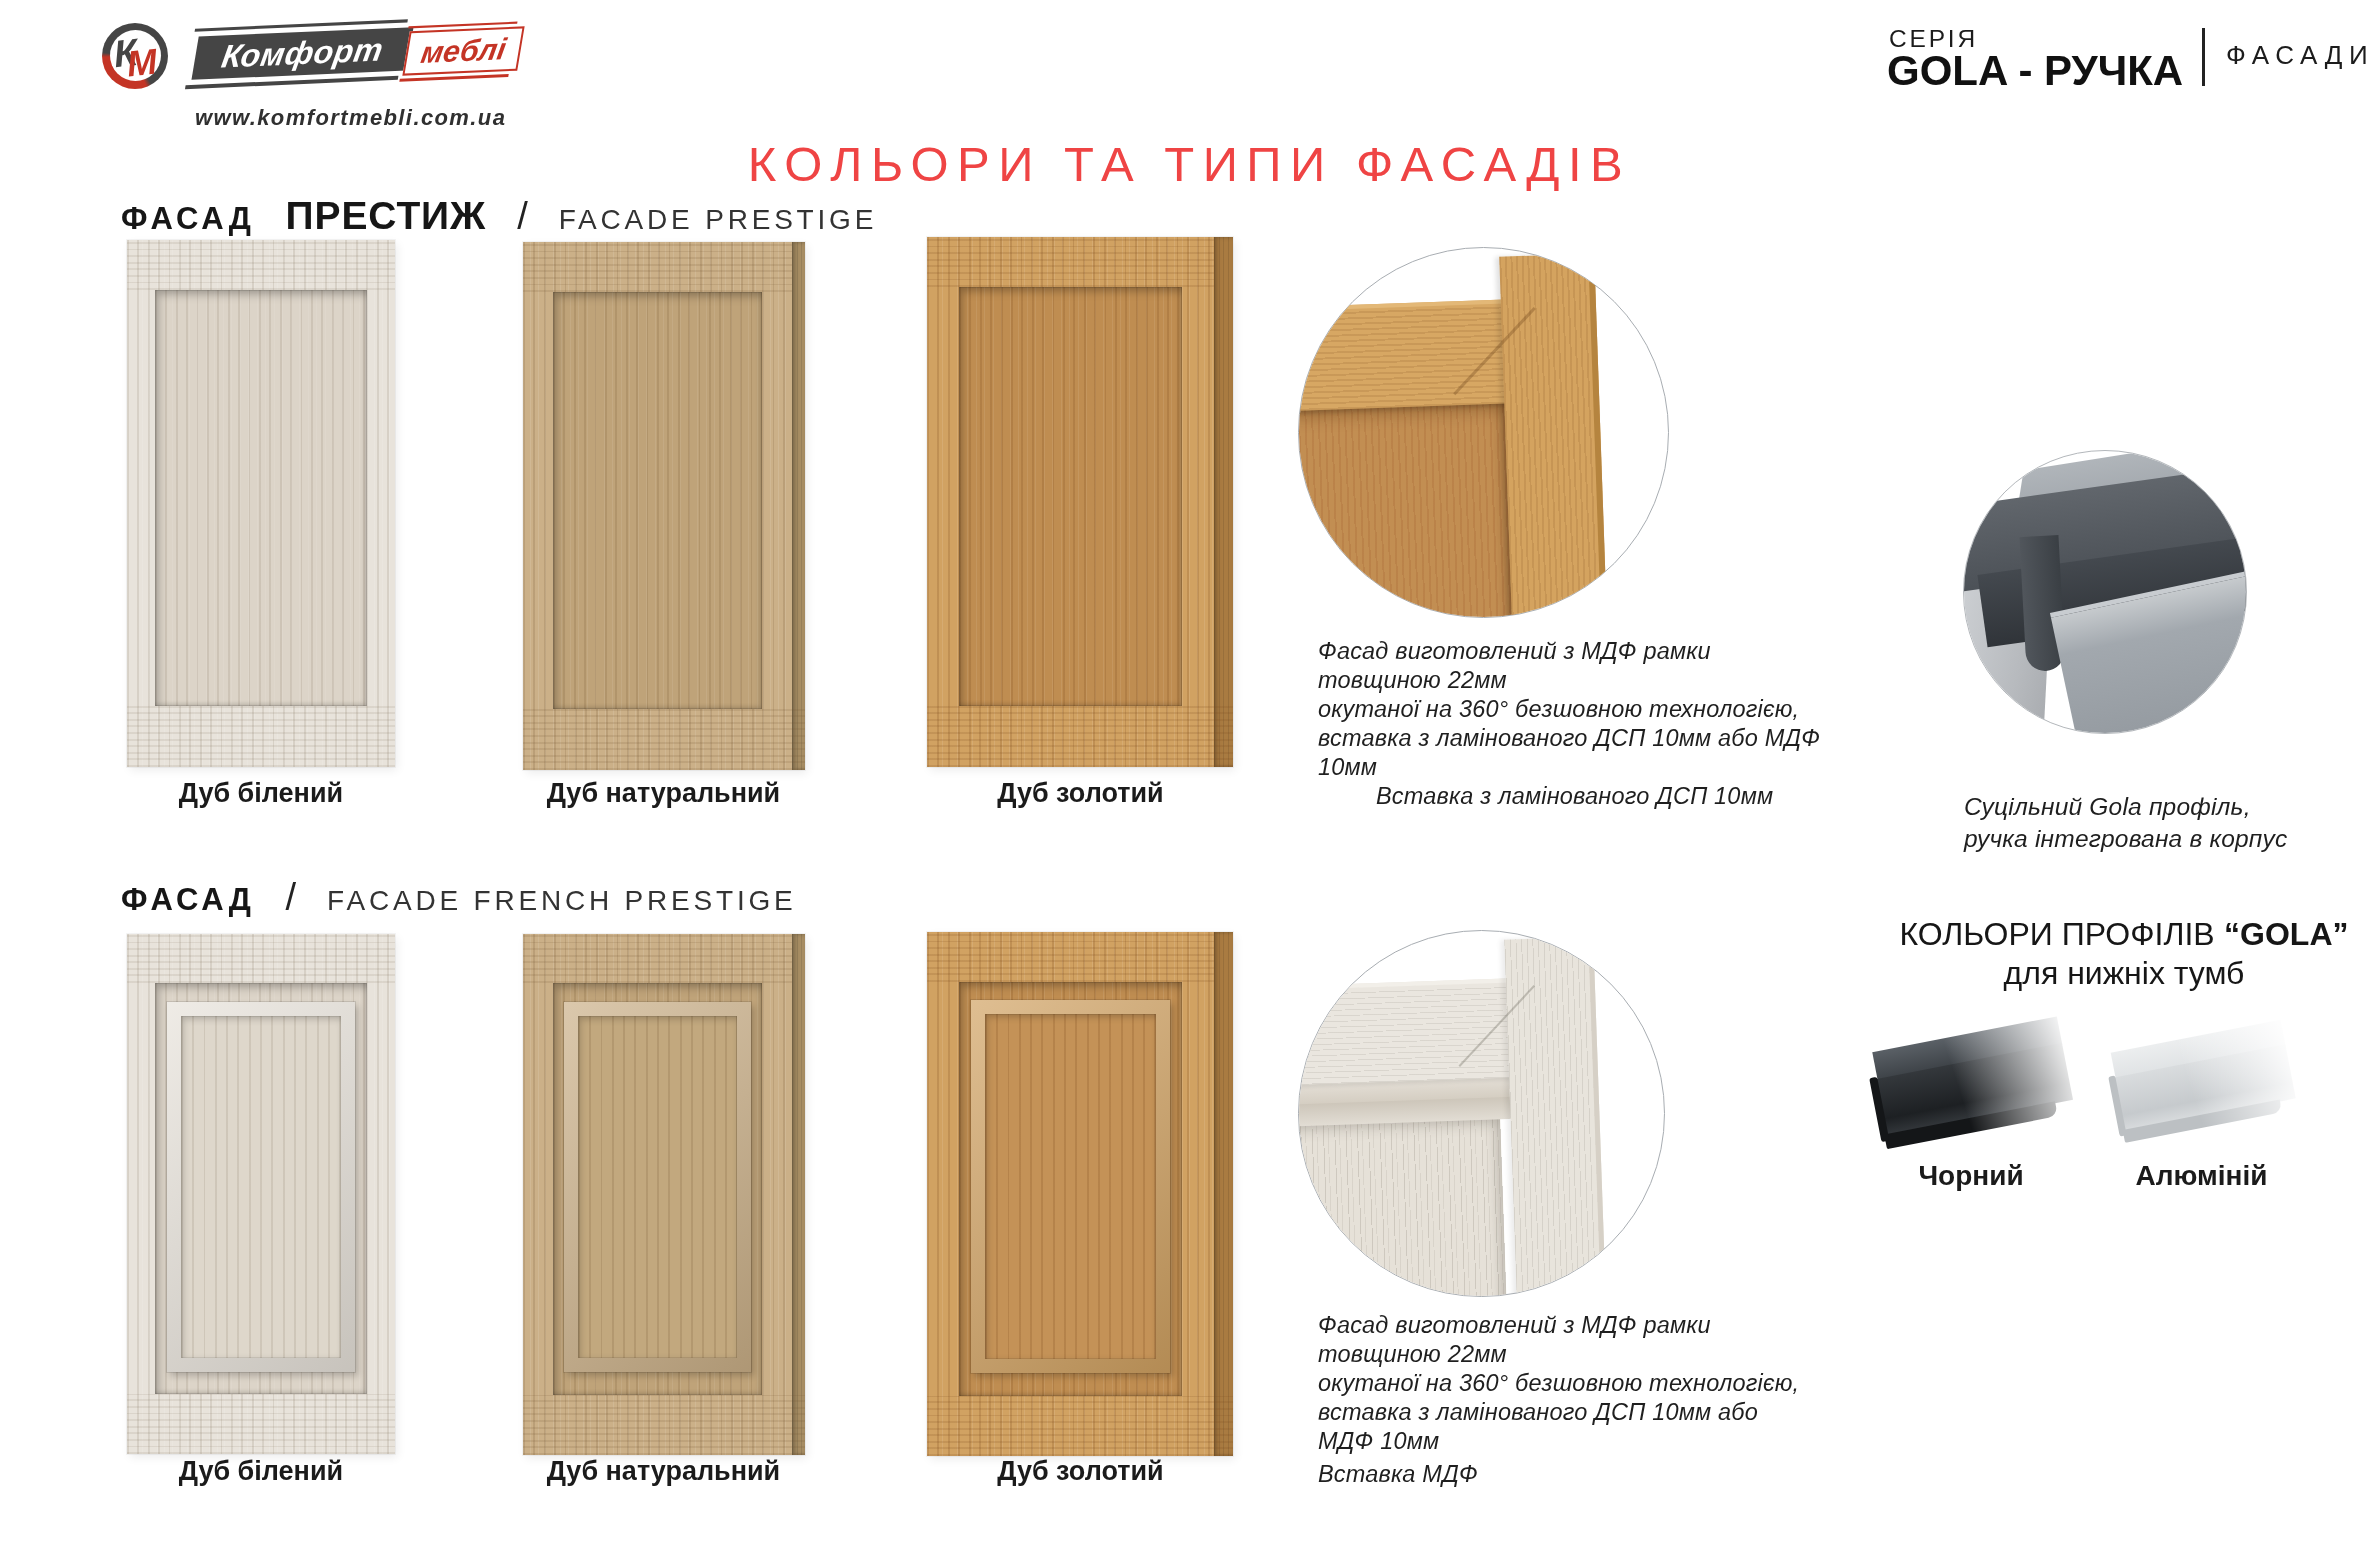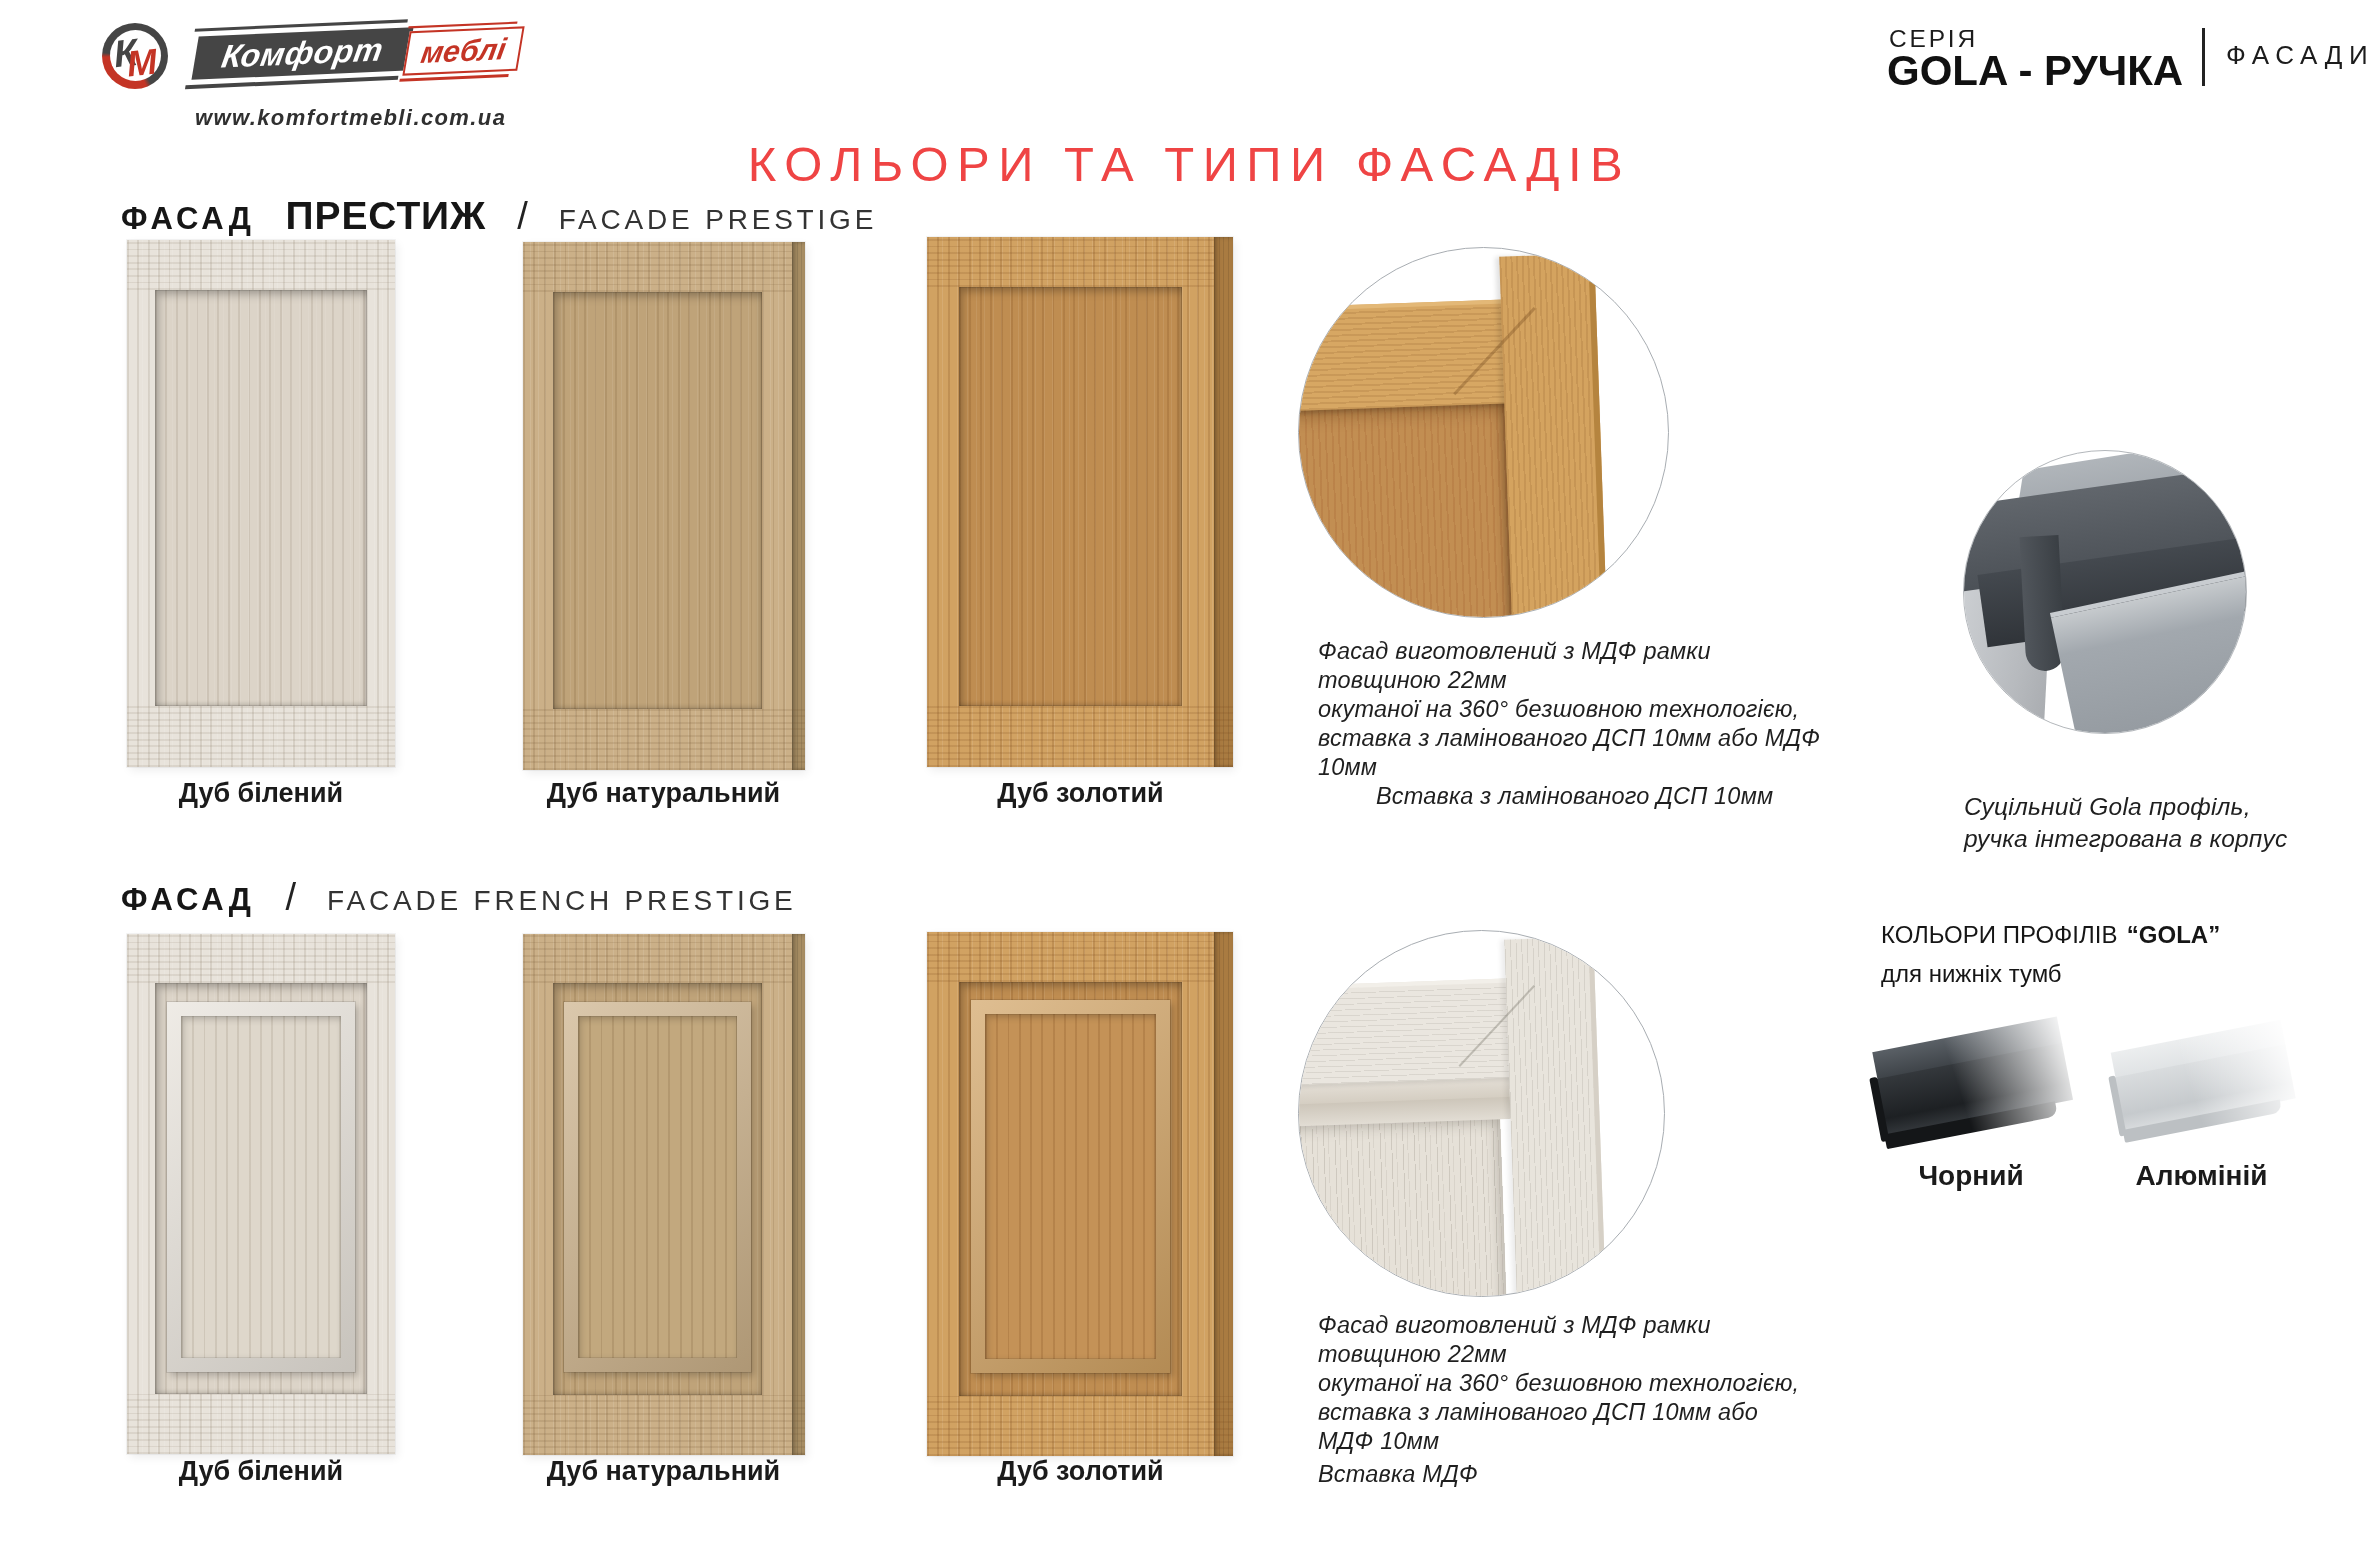--- a/index.html
+++ b/index.html
@@ -116,21 +116,21 @@
 
   
   .note{position:absolute;font-style:italic;font-size:23.5px;line-height:29px;color:#1f1f1f;white-space:pre-line;letter-spacing:0.2px;}
   .note-1{left:1318px;top:637px;width:546px;}
   .note-1b{left:1376px;top:782px;}
   .note-2{left:1318px;top:1311px;width:546px;}
   .note-2b{left:1318px;top:1460px;}
   .gola-caption{left:1964px;top:791px;width:395px;line-height:32px;font-size:24.5px;}
 
   
-  .profiles-heading{position:absolute;left:1881px;top:915px;width:486px;text-align:left;font-size:24px;
+  .profiles-heading{position:absolute;left:1881px;top:915px;width:486px;text-align:center;font-size:32px;
     color:#161616;line-height:39px;}
   .profiles-heading .ph-brand{font-weight:800;margin-left:9.4px;}
   .profile{position:absolute;}
   .p-black{left:1870px;top:1019px;width:202px;height:128px;--pt:#5a6066;--pt2:#3d4247;--pf1:#34383c;--pf2:#1d2023;--pl:#141618;}
   .p-alu{left:2109px;top:1023px;width:185px;height:119px;--pt:#eceeef;--pt2:#dfe2e4;--pf1:#d9dcde;--pf2:#c6cacd;--pl:#bcc0c3;}
   .p-inner{position:absolute;inset:6% 2%;transform:rotate(-11deg);}
   .p-inner > i{position:absolute;display:block;}
   .p-top{left:3%;top:6%;width:97%;height:26%;background:linear-gradient(180deg,var(--pt),var(--pt2));}
   .p-front{left:0;top:30%;width:100%;height:52%;background:linear-gradient(180deg,var(--pf1),var(--pf2) 70%,var(--pf1));}
   .p-lip{left:1%;top:80%;width:90%;height:13%;background:var(--pl);border-radius:0 0 9.4px 1.9px;}

